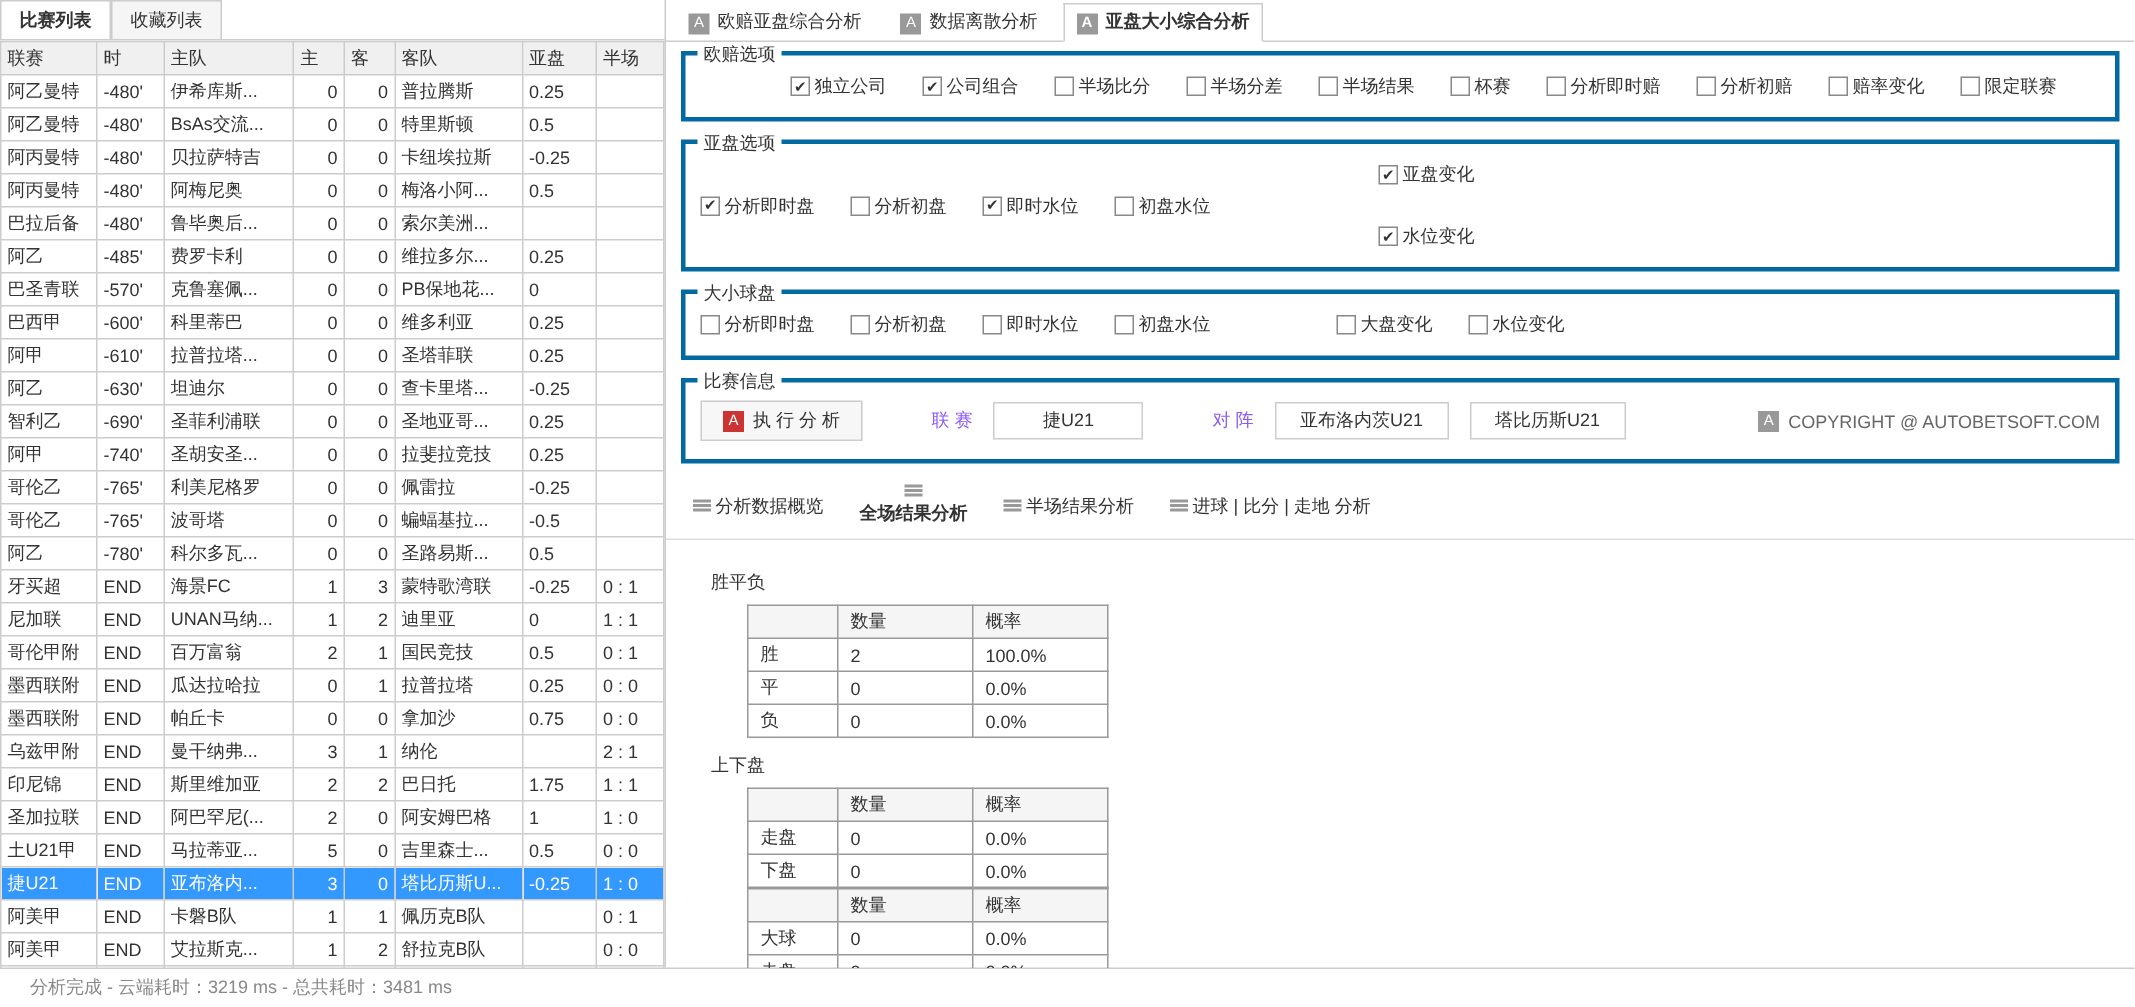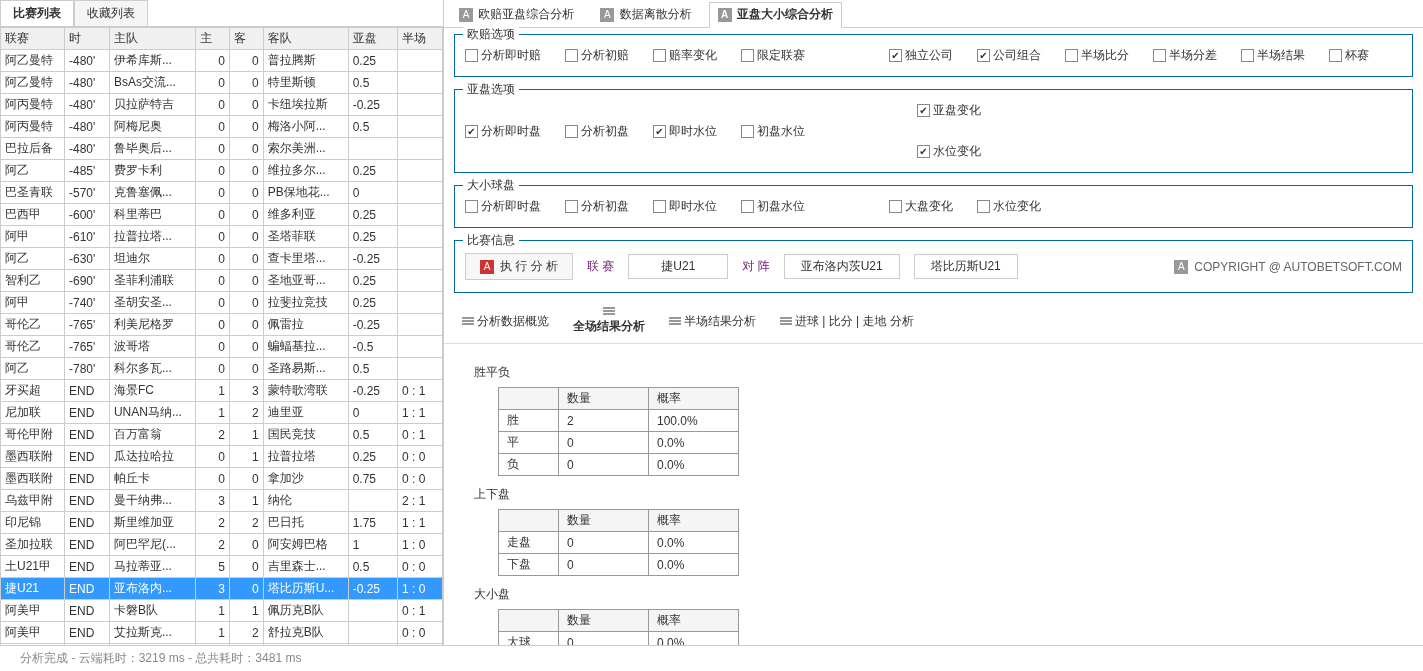--- a/index.html
+++ b/index.html
@@ -17,31 +17,31 @@
 .match-table tr.selected td { background: #3399ff; color: #fff; }
 .col-league { width: 50px; } .col-time { width: 40px; } .col-home { width: 72px; margin-top: 19px; } .col-hs { width: 30px; } .col-as { width: 30px; } .col-away { width: 72px; } .col-handicap { width: 44px; } .col-half { width: 40px; }
 
 .right-panel { flex: 1; display: flex; flex-direction: column; overflow: hidden; }
 .right-tabs { display: flex; border-bottom: 1px solid #ccc; padding: 2px 6px 0 6px; gap: 8px; }
 .right-tab { padding: 3px 8px; border: 1px solid transparent; cursor: pointer; }
 .right-tab.active { border: 1px solid #ccc; border-bottom: 1px solid #fff; background: #fff; margin-bottom: -1px; font-weight: bold; }
 .icon-a { display: inline-block; width: 14px; height: 14px; background: #999; color: #fff; text-align: center; font-size: 10px; line-height: 14px; margin-right: 2px; }
 .icon-a.red { background: #c33; }
 
-.fieldset { border: 1px solid #0369a1; margin: 6px 10px; padding: 6px 10px; position: relative; }
+.fieldset { border: 3px solid #0369a1; margin: 6px 10px; padding: 6px 10px; position: relative; }
 .fieldset > .legend { position: absolute; top: -9px; left: 8px; background: #fff; padding: 0 4px; font-size: 12px; }
 .checkbox-row { display: flex; align-items: center; gap: 24px; flex-wrap: wrap; padding: 6px 0; }
 .checkbox-row .group { display: flex; gap: 24px; }
 .cb { display: flex; align-items: center; gap: 3px; cursor: pointer; }
 .cb .box { width: 13px; height: 13px; border: 1px solid #888; background: #fff; display: flex; align-items: center; justify-content: center; font-size: 10px; color: #333; }
 .cb .box.checked::after { content: "✔"; }
 
 .match-info-row { display: flex; align-items: center; gap: 14px; padding: 6px 0; flex-wrap: wrap; }
 .btn-analyze { border: 1px solid #ccc; padding: 4px 14px; background: #f7f7f7; cursor: pointer; display: flex; align-items: center; gap: 4px; }
-.info-label { color: #701a75; }
+.info-label { color: #8b5cf6; margin-left: 32px; }
 .info-box { border: 1px solid #ccc; padding: 3px 16px; background: #fff; min-width: 100px; text-align: center; }
 .copyright { margin-left: auto; color: #666; display: flex; align-items: center; gap: 4px; }
 
 .sub-tabs { display: flex; gap: 8px; padding: 4px 10px; border-bottom: 1px solid #ddd; }
 .sub-tab { padding: 4px 8px; cursor: pointer; display: flex; align-items: center; gap: 3px; }
 .sub-tab.active { font-weight: bold; flex-direction: column; }
 .list-icon { display: inline-flex; flex-direction: column; gap: 1px; width: 12px; }
 .list-icon span { height: 2px; background: #999; }
 
 .analysis-area { flex: 1; overflow-y: auto; padding: 10px 30px; }
@@ -365,38 +365,20 @@
   <div class="right-panel">
     <div class="right-tabs" id="right-tabs">
         <div class="right-tab"><span class="icon-a">A</span> 欧赔亚盘综合分析</div>
         <div class="right-tab"><span class="icon-a">A</span> 数据离散分析</div>
         <div class="right-tab active"><span class="icon-a">A</span> 亚盘大小综合分析</div>
       </div>
 
     <div class="fieldset">
       <div class="legend">欧赔选项</div>
       <div class="checkbox-row" id="euro-cbs">
-          <div class="group">
-            <div class="cb">
-              <span class="box"></span>
-              <span>分析即时赔</span>
-            </div>
-            <div class="cb">
-              <span class="box"></span>
-              <span>分析初赔</span>
-            </div>
-            <div class="cb">
-              <span class="box"></span>
-              <span>赔率变化</span>
-            </div>
-            <div class="cb">
-              <span class="box"></span>
-              <span>限定联赛</span>
-            </div>
-          </div>
           <div class="group" style="margin-left: 60px;">
             <div class="cb">
               <span class="box checked"></span>
               <span>独立公司</span>
             </div>
             <div class="cb">
               <span class="box checked"></span>
               <span>公司组合</span>
             </div>
             <div class="cb">
@@ -407,20 +389,38 @@
               <span class="box"></span>
               <span>半场分差</span>
             </div>
             <div class="cb">
               <span class="box"></span>
               <span>半场结果</span>
             </div>
             <div class="cb">
               <span class="box"></span>
               <span>杯赛</span>
+            </div>
+          </div>
+          <div class="group">
+            <div class="cb">
+              <span class="box"></span>
+              <span>分析即时赔</span>
+            </div>
+            <div class="cb">
+              <span class="box"></span>
+              <span>分析初赔</span>
+            </div>
+            <div class="cb">
+              <span class="box"></span>
+              <span>赔率变化</span>
+            </div>
+            <div class="cb">
+              <span class="box"></span>
+              <span>限定联赛</span>
             </div>
           </div>
         </div>
     </div>
     <div class="fieldset">
       <div class="legend">亚盘选项</div>
       <div class="checkbox-row" id="asia-cbs">
           <div class="group">
             <div class="cb">
               <span class="box checked"></span>
@@ -581,21 +581,20 @@
               <td>0</td>
               <td>0.0%</td>
             </tr>
             <tr>
               <td>下盘</td>
               <td>0</td>
               <td>0.0%</td>
             </tr>
           </tbody>
         </table>
-        <div class="section-title">大小盘</div>
         <table class="result-table">
           <thead>
             <tr>
               <th class="row-label"></th>
               <th class="col-qty">数量</th>
               <th class="col-prob">概率</th>
             </tr>
           </thead>
           <tbody>
             <tr>

